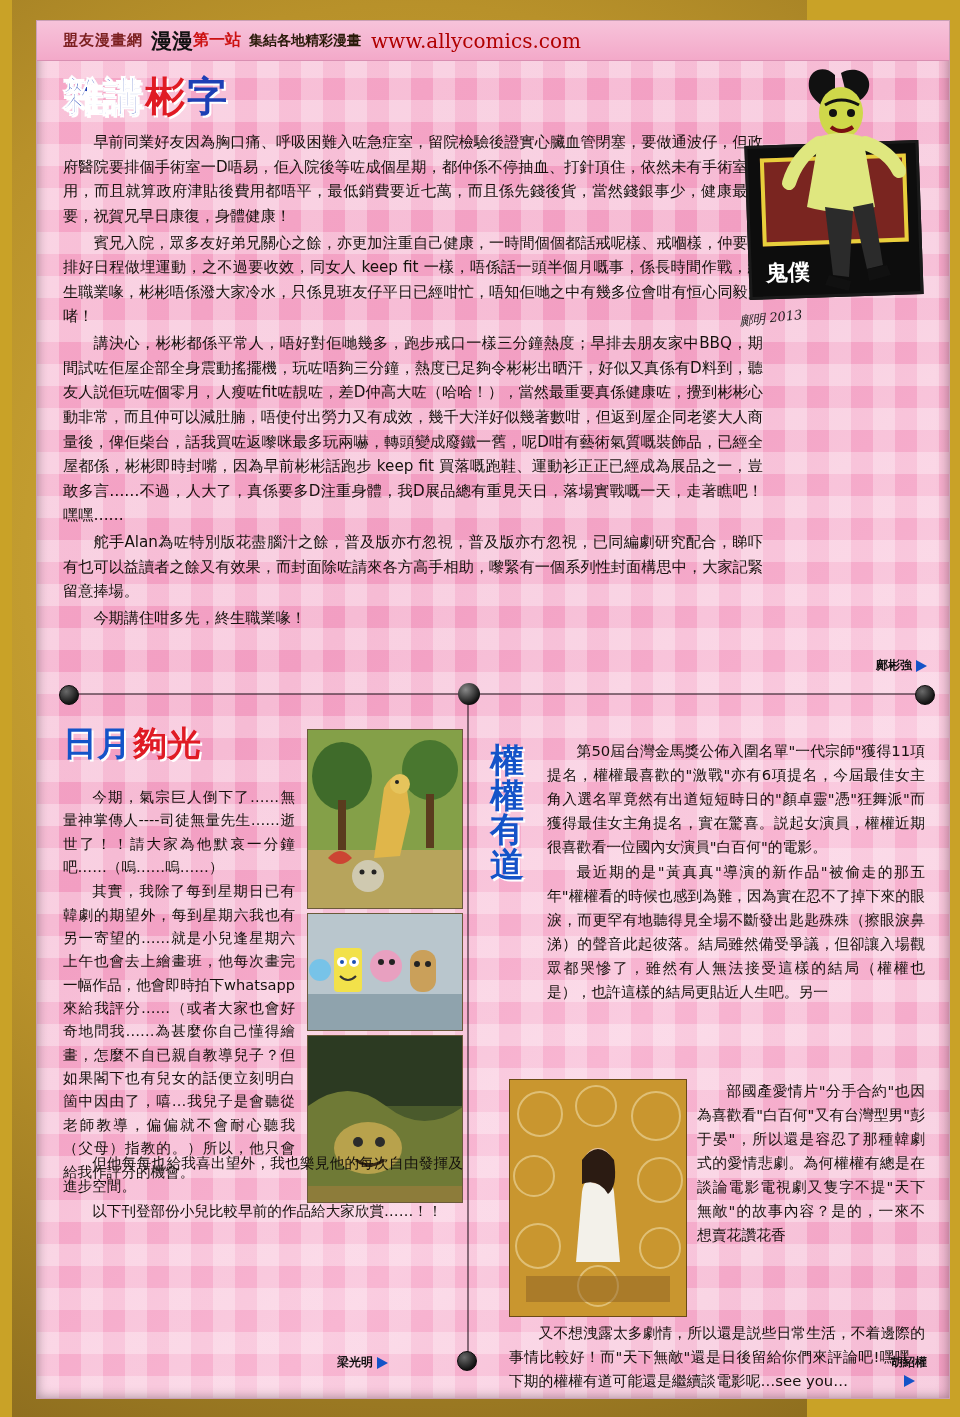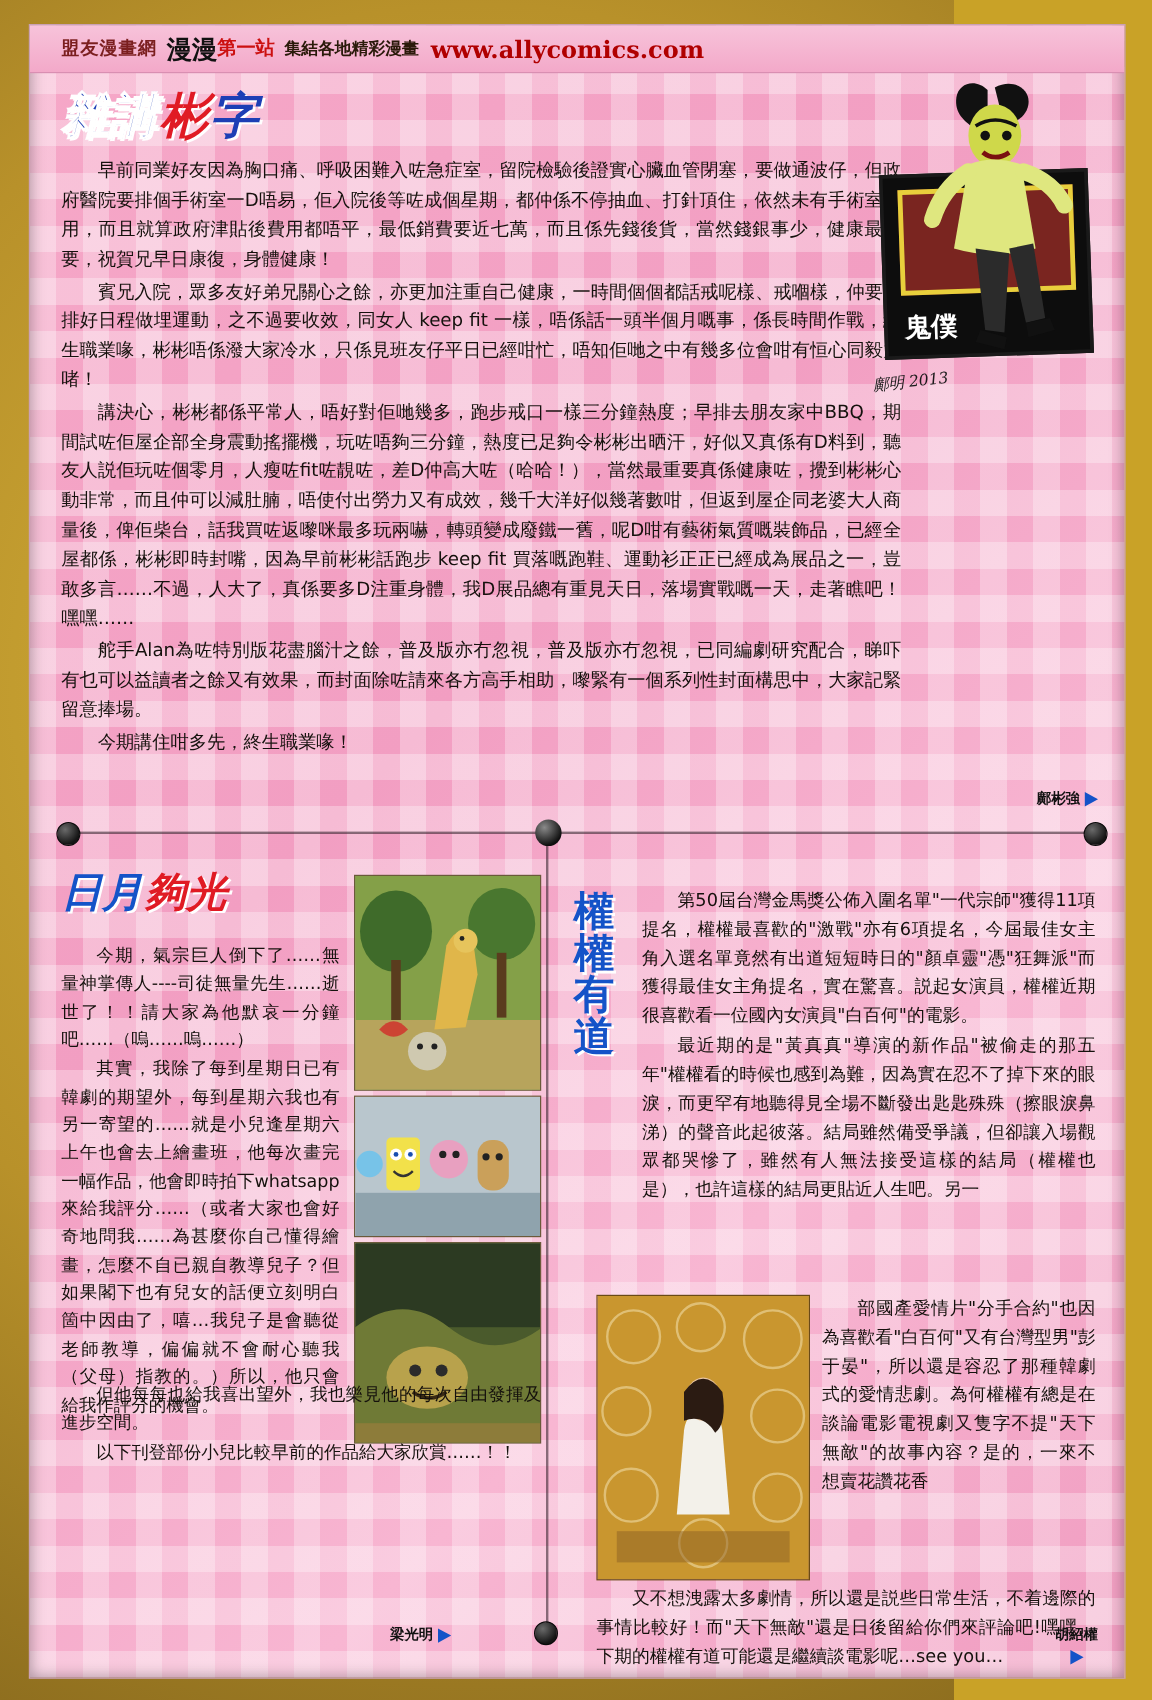--- a/index.html
+++ b/index.html
@@ -3,21 +3,21 @@
 <meta charset="utf-8">
 <style>
   html,body{margin:0;padding:0;}
   body{
     width:960px;height:1417px;
     background:#c9a227;
     font-family:"DejaVu Sans","Liberation Sans",sans-serif;
     overflow:hidden;
   }
   .page{
-    position:absolute;left:0;top:0;width:795px;height:1417px;
+    position:absolute;left:12px;top:0;width:795px;height:1417px;
     background:
       radial-gradient(circle at 50% 40%, #d8b43a 0%, #b8912a 60%, #8f6f1f 100%);
   }
   .sheet{
     position:absolute;left:24px;top:20px;width:912px;height:1377px;
     background:
       repeating-linear-gradient(0deg, rgba(255,255,255,0.30) 0px, rgba(255,255,255,0.30) 22px, rgba(255,255,255,0.0) 22px, rgba(255,255,255,0.0) 44px),
       repeating-linear-gradient(90deg, rgba(255,255,255,0.30) 0px, rgba(255,255,255,0.30) 22px, rgba(255,255,255,0.0) 22px, rgba(255,255,255,0.0) 44px),
       linear-gradient(135deg,#f6a8c8 0%,#f29ec2 40%,#f8b6d2 70%,#f09cc0 100%);
     border:1px solid #caa0b5;
@@ -29,27 +29,27 @@
     position:absolute;left:0;top:0;width:912px;height:40px;
     background:linear-gradient(180deg,#f7c3da 0%,#f3a9c9 100%);
     border-bottom:1px solid #d98fb2;
     display:flex;align-items:center;padding-left:26px;box-sizing:border-box;
     white-space:nowrap;
   }
   .mh-a{color:#7b1f1f;font-size:15px;font-weight:bold;letter-spacing:1px;}
   .mh-b{color:#111;font-size:21px;font-weight:bold;margin-left:8px;letter-spacing:0px;}
   .mh-red{color:#cc1111;font-size:16px;font-weight:bold;}
   .mh-c{color:#2a1a0a;font-size:14px;font-weight:bold;margin-left:8px;}
-  .mh-url{color:#b00000;font-size:20px;font-weight:bold;margin-left:10px;font-family:"DejaVu Serif","Liberation Serif",serif;}
+  .mh-url{color:#b00000;font-size:20px;font-weight:normal;margin-left:10px;font-family:"DejaVu Serif","Liberation Serif",serif;}
 
   
   .top-article{
     position:absolute;left:26px;top:48px;width:700px;
   }
-  .title-row{display:flex;align-items:flex-start;gap:2px;margin-bottom:6px;font-style:italic;}
+  .title-row{display:flex;align-items:flex-start;gap:2px;margin-bottom:6px;}
   .t-blue{font-size:40px;font-weight:bold;color:#1d3fb5;-webkit-text-stroke:1px #fff;text-shadow:2px 2px 0 #fff;}
   .t-red{font-size:40px;font-weight:bold;color:#e01b24;text-shadow:2px 2px 0 #fff;}
   .t-blue2{font-size:40px;font-weight:bold;color:#1d3fb5;text-shadow:2px 2px 0 #fff;}
   .body-text{
     font-size:15.2px;line-height:1.62;color:#15110d;text-align:justify;
     font-family:"DejaVu Sans","Liberation Sans",sans-serif;
   }
   .body-text p{margin:0 0 2px 0;text-indent:2em;}
 
   

